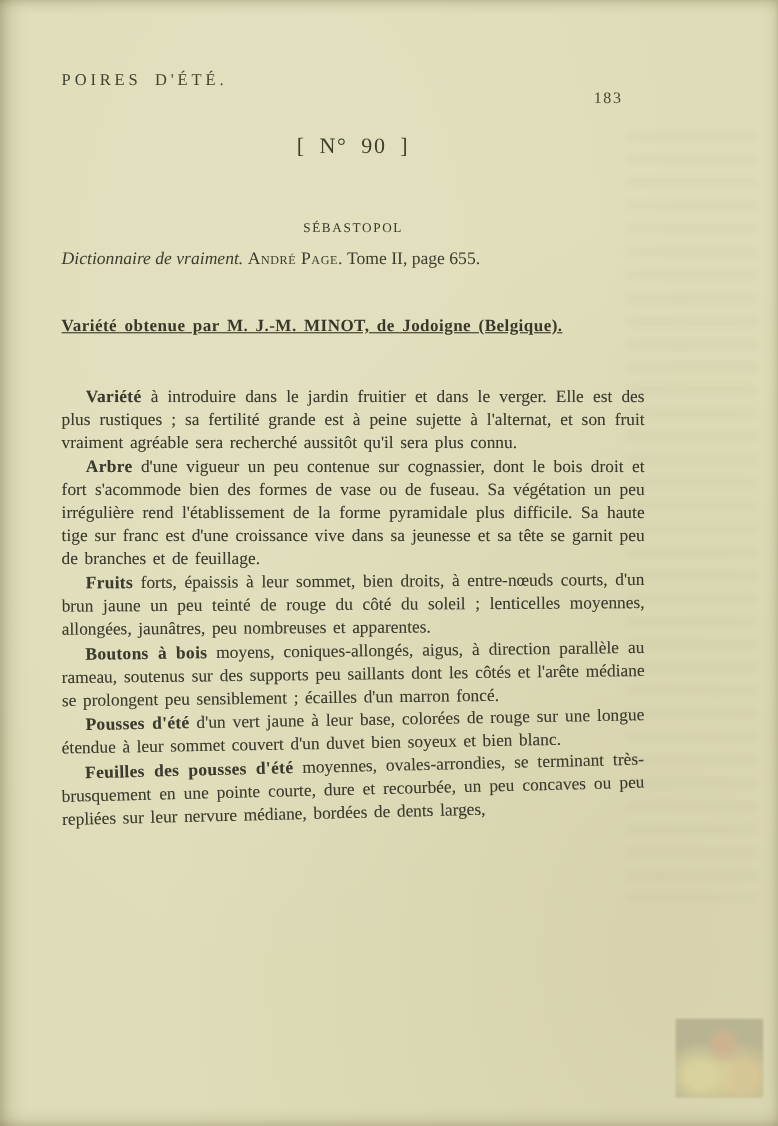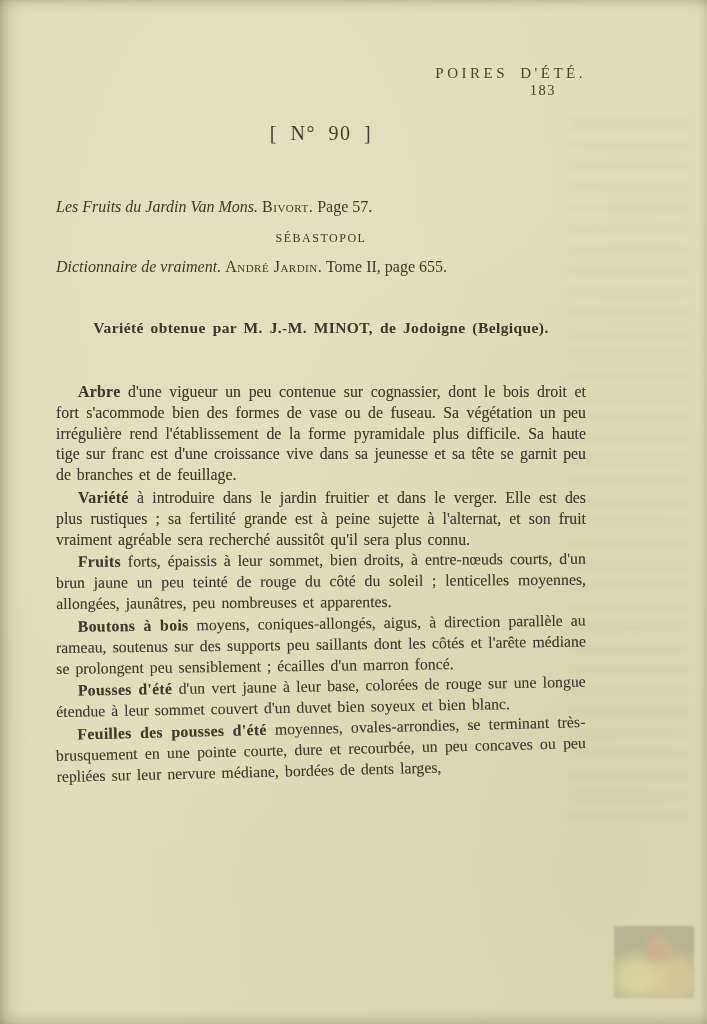--- a/index.html
+++ b/index.html
@@ -23,41 +23,41 @@
   }
   
   .ghost{
     position:absolute;right:18px;top:120px;width:120px;height:700px;
     background:repeating-linear-gradient(
       to bottom, rgba(90,85,50,.10) 0 8px, rgba(90,85,50,0) 8px 21px);
     filter:blur(3px);opacity:.35;pointer-events:none;
   }
   .column{position:absolute;left:56px;top:0;width:530px;}
 
-  .running-head{position:relative;padding-top:64px;text-align:right;}
+  .running-head{position:relative;padding-top:64px;text-align:left;}
   .running-title{font-size:15px;letter-spacing:3.5px;word-spacing:5px;color:#44432f;}
-  .page-number{position:absolute;right:30px;top:82px;font-size:14.5px;letter-spacing:1.5px;color:#45442f;}
+  .page-number{position:absolute;right:20px;top:82px;font-size:14.5px;letter-spacing:1.5px;color:#45442f;}
 
   .main-title{
     margin:72px 0 0;text-align:center;
     font-family:"DejaVu Serif", serif;font-weight:bold;
     font-size:39px;letter-spacing:5px;word-spacing:10px;
     color:#30302a;text-shadow:0 0 .6px rgba(48,48,42,.6);
   }
   .variety-number{margin-top:40px;text-align:center;font-size:20px;letter-spacing:1.5px;word-spacing:6px;color:#403f2d;}
 
   .refs{margin-top:52px;font-size:16px;line-height:20px;color:#3c3b2d;}
   .ref{margin:0;}
   .ref .work{font-style:italic;}
   .sc{font-variant:small-caps;letter-spacing:.5px;}
   .synonym{text-align:center;font-size:12px;letter-spacing:1.5px;margin:11px 0 9px;color:#3a392c;}
 
   .origin-note{
-    margin-top:40px;text-align:center;font-weight:bold;
-    font-size:15.5px;line-height:21px;letter-spacing:.4px;word-spacing:2.5px;color:#383729;
+    margin-top:40px;font-weight:bold;
+    font-size:15.5px;line-height:21px;letter-spacing:.4px;word-spacing:2.5px;color:#383729;text-decoration:underline;
   }
 
   .body-text{margin-top:44px;}
   .par{
     margin:0;text-indent:22px;text-align:justify;
     font-size:15.8px;line-height:20.8px;word-spacing:2px;
     color:#3b3a2e;text-shadow:0 0 .5px rgba(59,58,46,.35);
   }
   .par + .par{margin-top:2px;}
   .lead{font-weight:bold;letter-spacing:.3px;}
@@ -90,32 +90,31 @@
 
     <div class="running-head">
       <span class="running-title">POIRES D'ÉTÉ.</span>
       <span class="page-number">183</span>
     </div>
 
 
     <div class="variety-number">[ N° 90 ]</div>
 
     <div class="refs">
-      <p class="ref"><i class="work">Les Fruits du Jardin Van Mons.</i> <span class="sc">Bivort.</span> <span>Page 57.</span></p>
       <p class="synonym">SÉBASTOPOL</p>
-      <p class="ref"><i class="work">Dictionnaire de vraiment.</i> <span class="sc">André Jardin.</span> <span>Tome II, page 655.</span></p>
+      <p class="ref"><i class="work">Dictionnaire de vraiment.</i> <span class="sc">André Page.</span> <span>Tome II, page 655.</span></p>
     </div>
 
     <div class="origin-note">
       <div>Variété obtenue par M. J.-M. MINOT, de Jodoigne (Belgique).</div>
     </div>
 
     <div class="body-text">
+      <p class="par"><b class="lead">Variété</b> <span>à introduire dans le jardin fruitier et dans le verger. Elle est des plus rustiques ; sa fertilité grande est à peine sujette à l'alternat, et son fruit vraiment agréable sera recherché aussitôt qu'il sera plus connu.</span></p>
       <p class="par"><b class="lead">Arbre</b> <span>d'une vigueur un peu contenue sur cognassier, dont le bois droit et fort s'acommode bien des formes de vase ou de fuseau. Sa végétation un peu irrégulière rend l'établissement de la forme pyramidale plus difficile. Sa haute tige sur franc est d'une croissance vive dans sa jeunesse et sa tête se garnit peu de branches et de feuillage.</span></p>
-      <p class="par"><b class="lead">Variété</b> <span>à introduire dans le jardin fruitier et dans le verger. Elle est des plus rustiques ; sa fertilité grande est à peine sujette à l'alternat, et son fruit vraiment agréable sera recherché aussitôt qu'il sera plus connu.</span></p>
 
 
       <p class="par t1"><b class="lead">Fruits</b> <span>forts, épaissis à leur sommet, bien droits, à entre-nœuds courts, d'un brun jaune un peu teinté de rouge du côté du soleil ; lenticelles moyennes, allongées, jaunâtres, peu nombreuses et apparentes.</span></p>
       <p class="par t2"><b class="lead">Boutons à bois</b> <span>moyens, coniques-allongés, aigus, à direction parallèle au rameau, soutenus sur des supports peu saillants dont les côtés et l'arête médiane se prolongent peu sensiblement ; écailles d'un marron foncé.</span></p>
       <p class="par t3"><b class="lead">Pousses d'été</b> <span>d'un vert jaune à leur base, colorées de rouge sur une longue étendue à leur sommet couvert d'un duvet bien soyeux et bien blanc.</span></p>
       <p class="par t4"><b class="lead">Feuilles des pousses d'été</b> <span>moyennes, ovales-arrondies, se terminant très-brusquement en une pointe courte, dure et recourbée, un peu concaves ou peu repliées sur leur nervure médiane, bordées de dents larges,</span></p>
     </div>
 
   </div>
 

